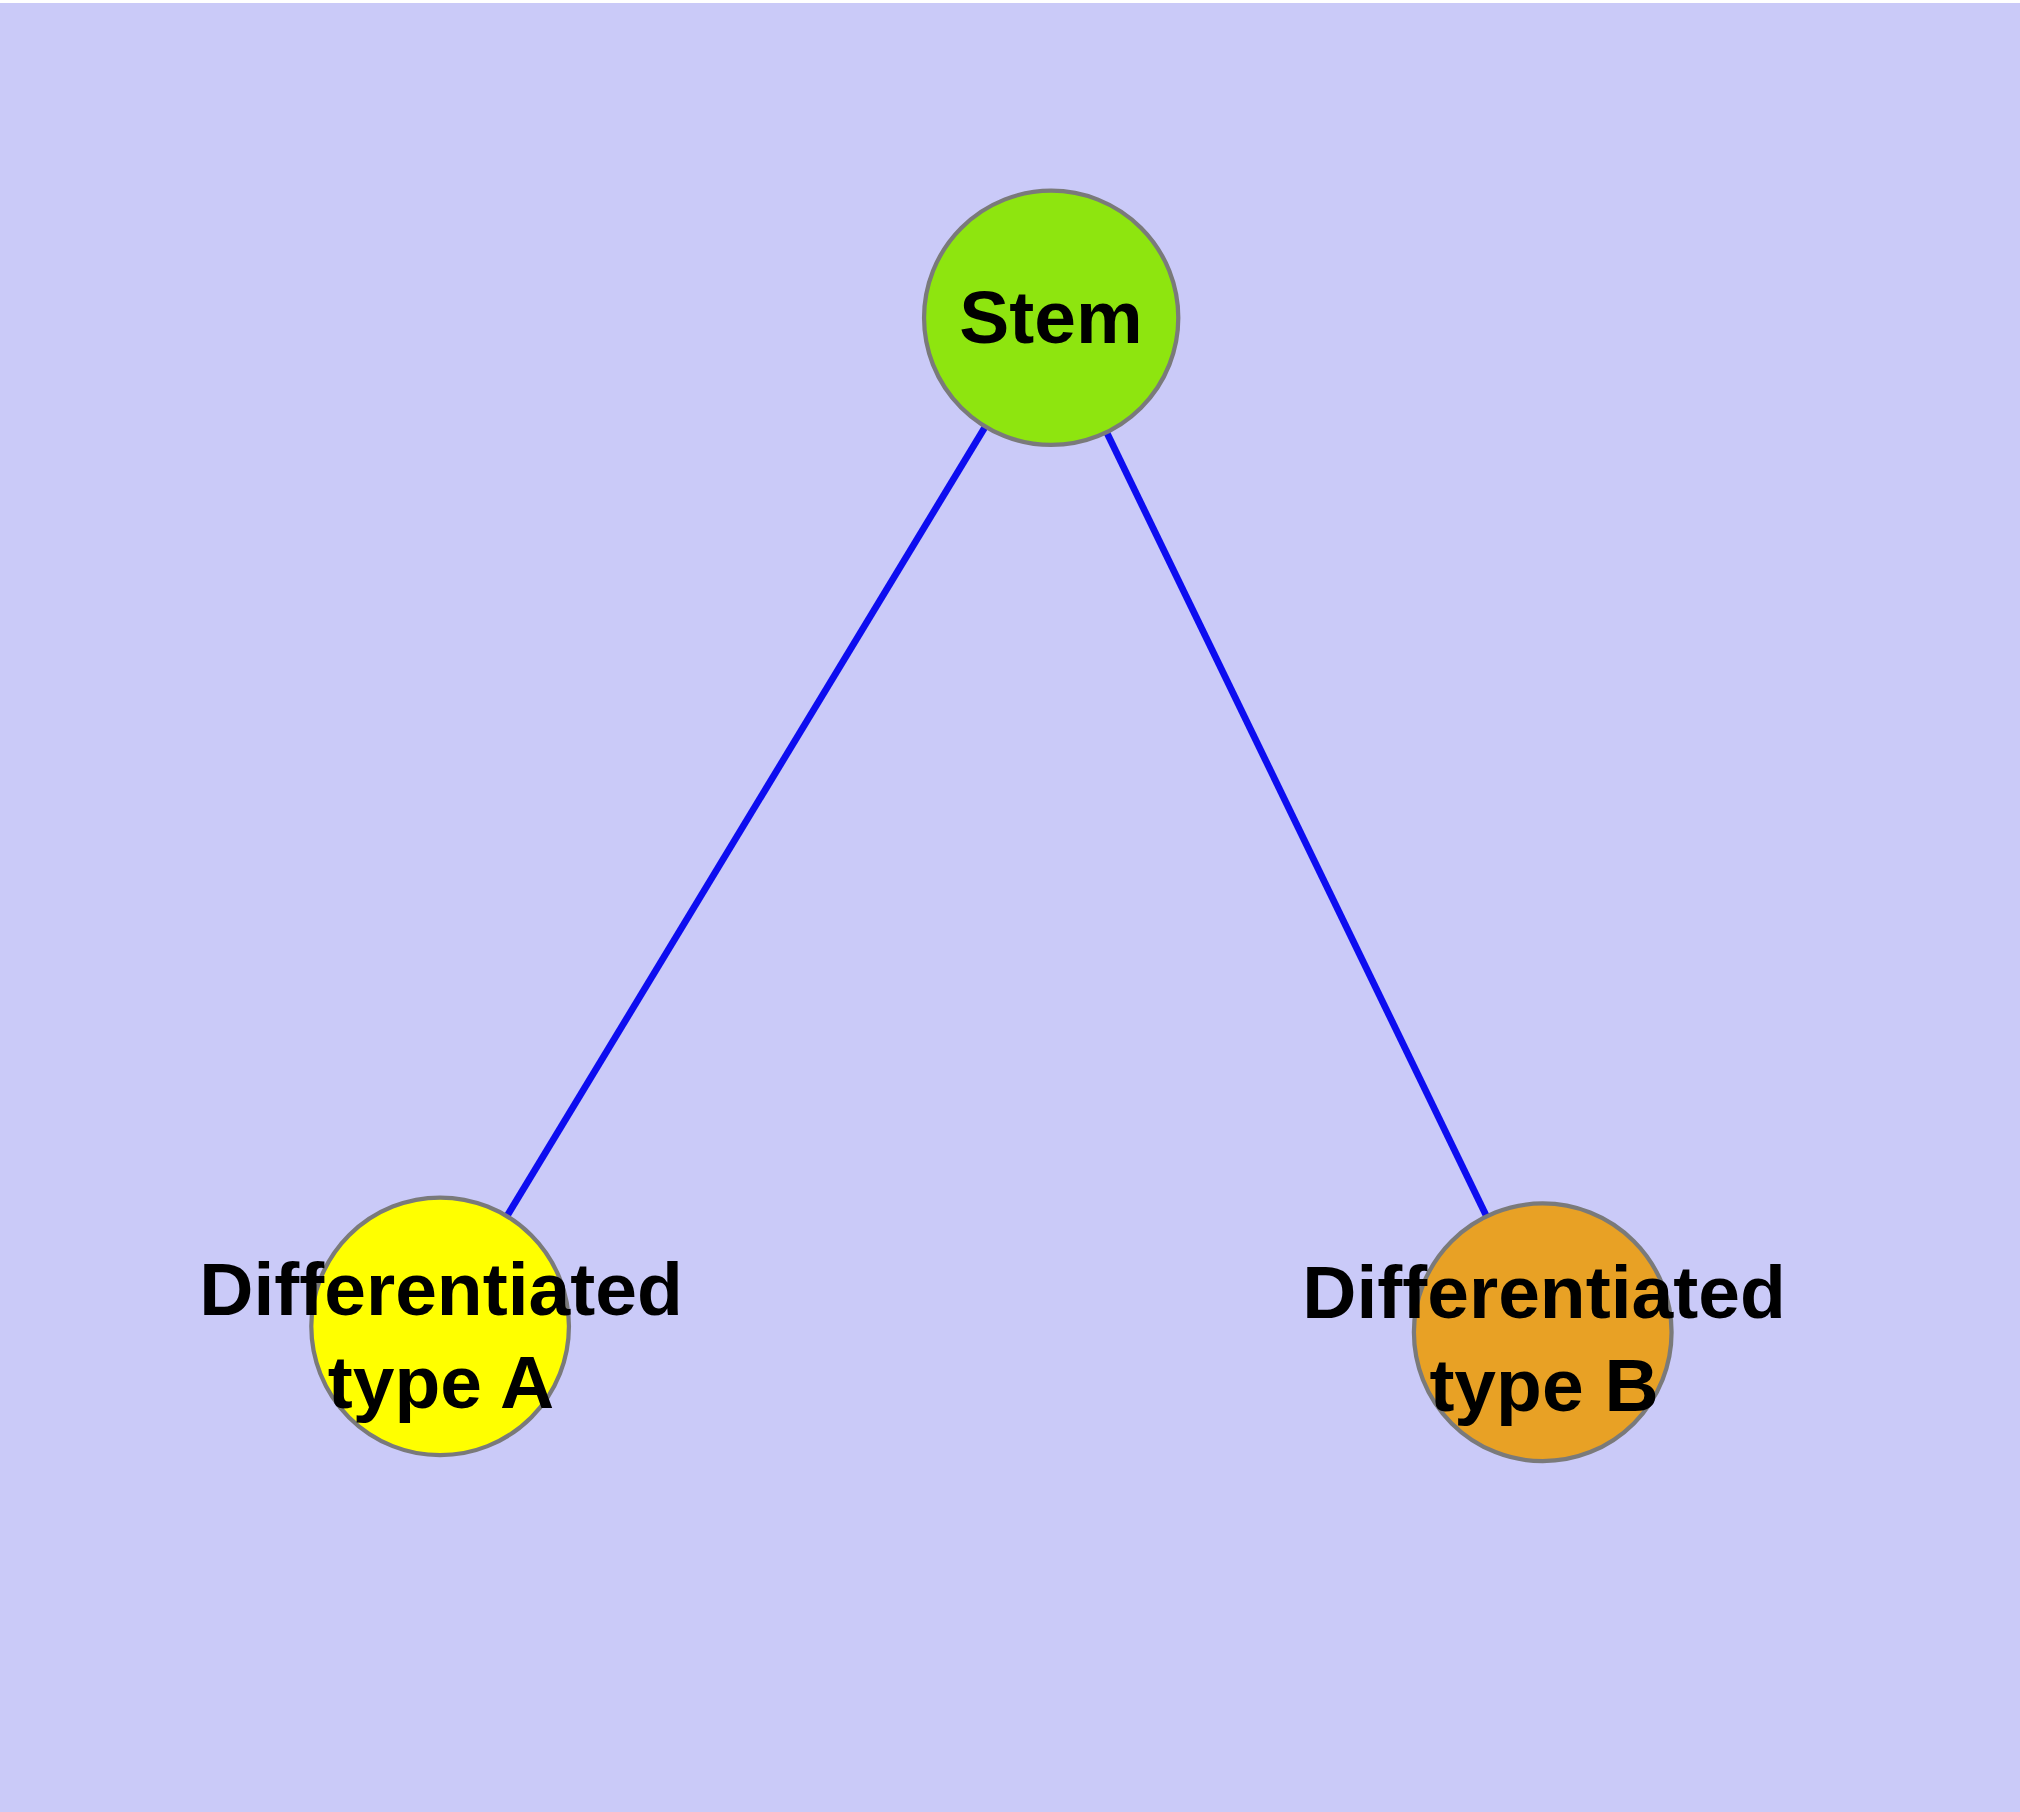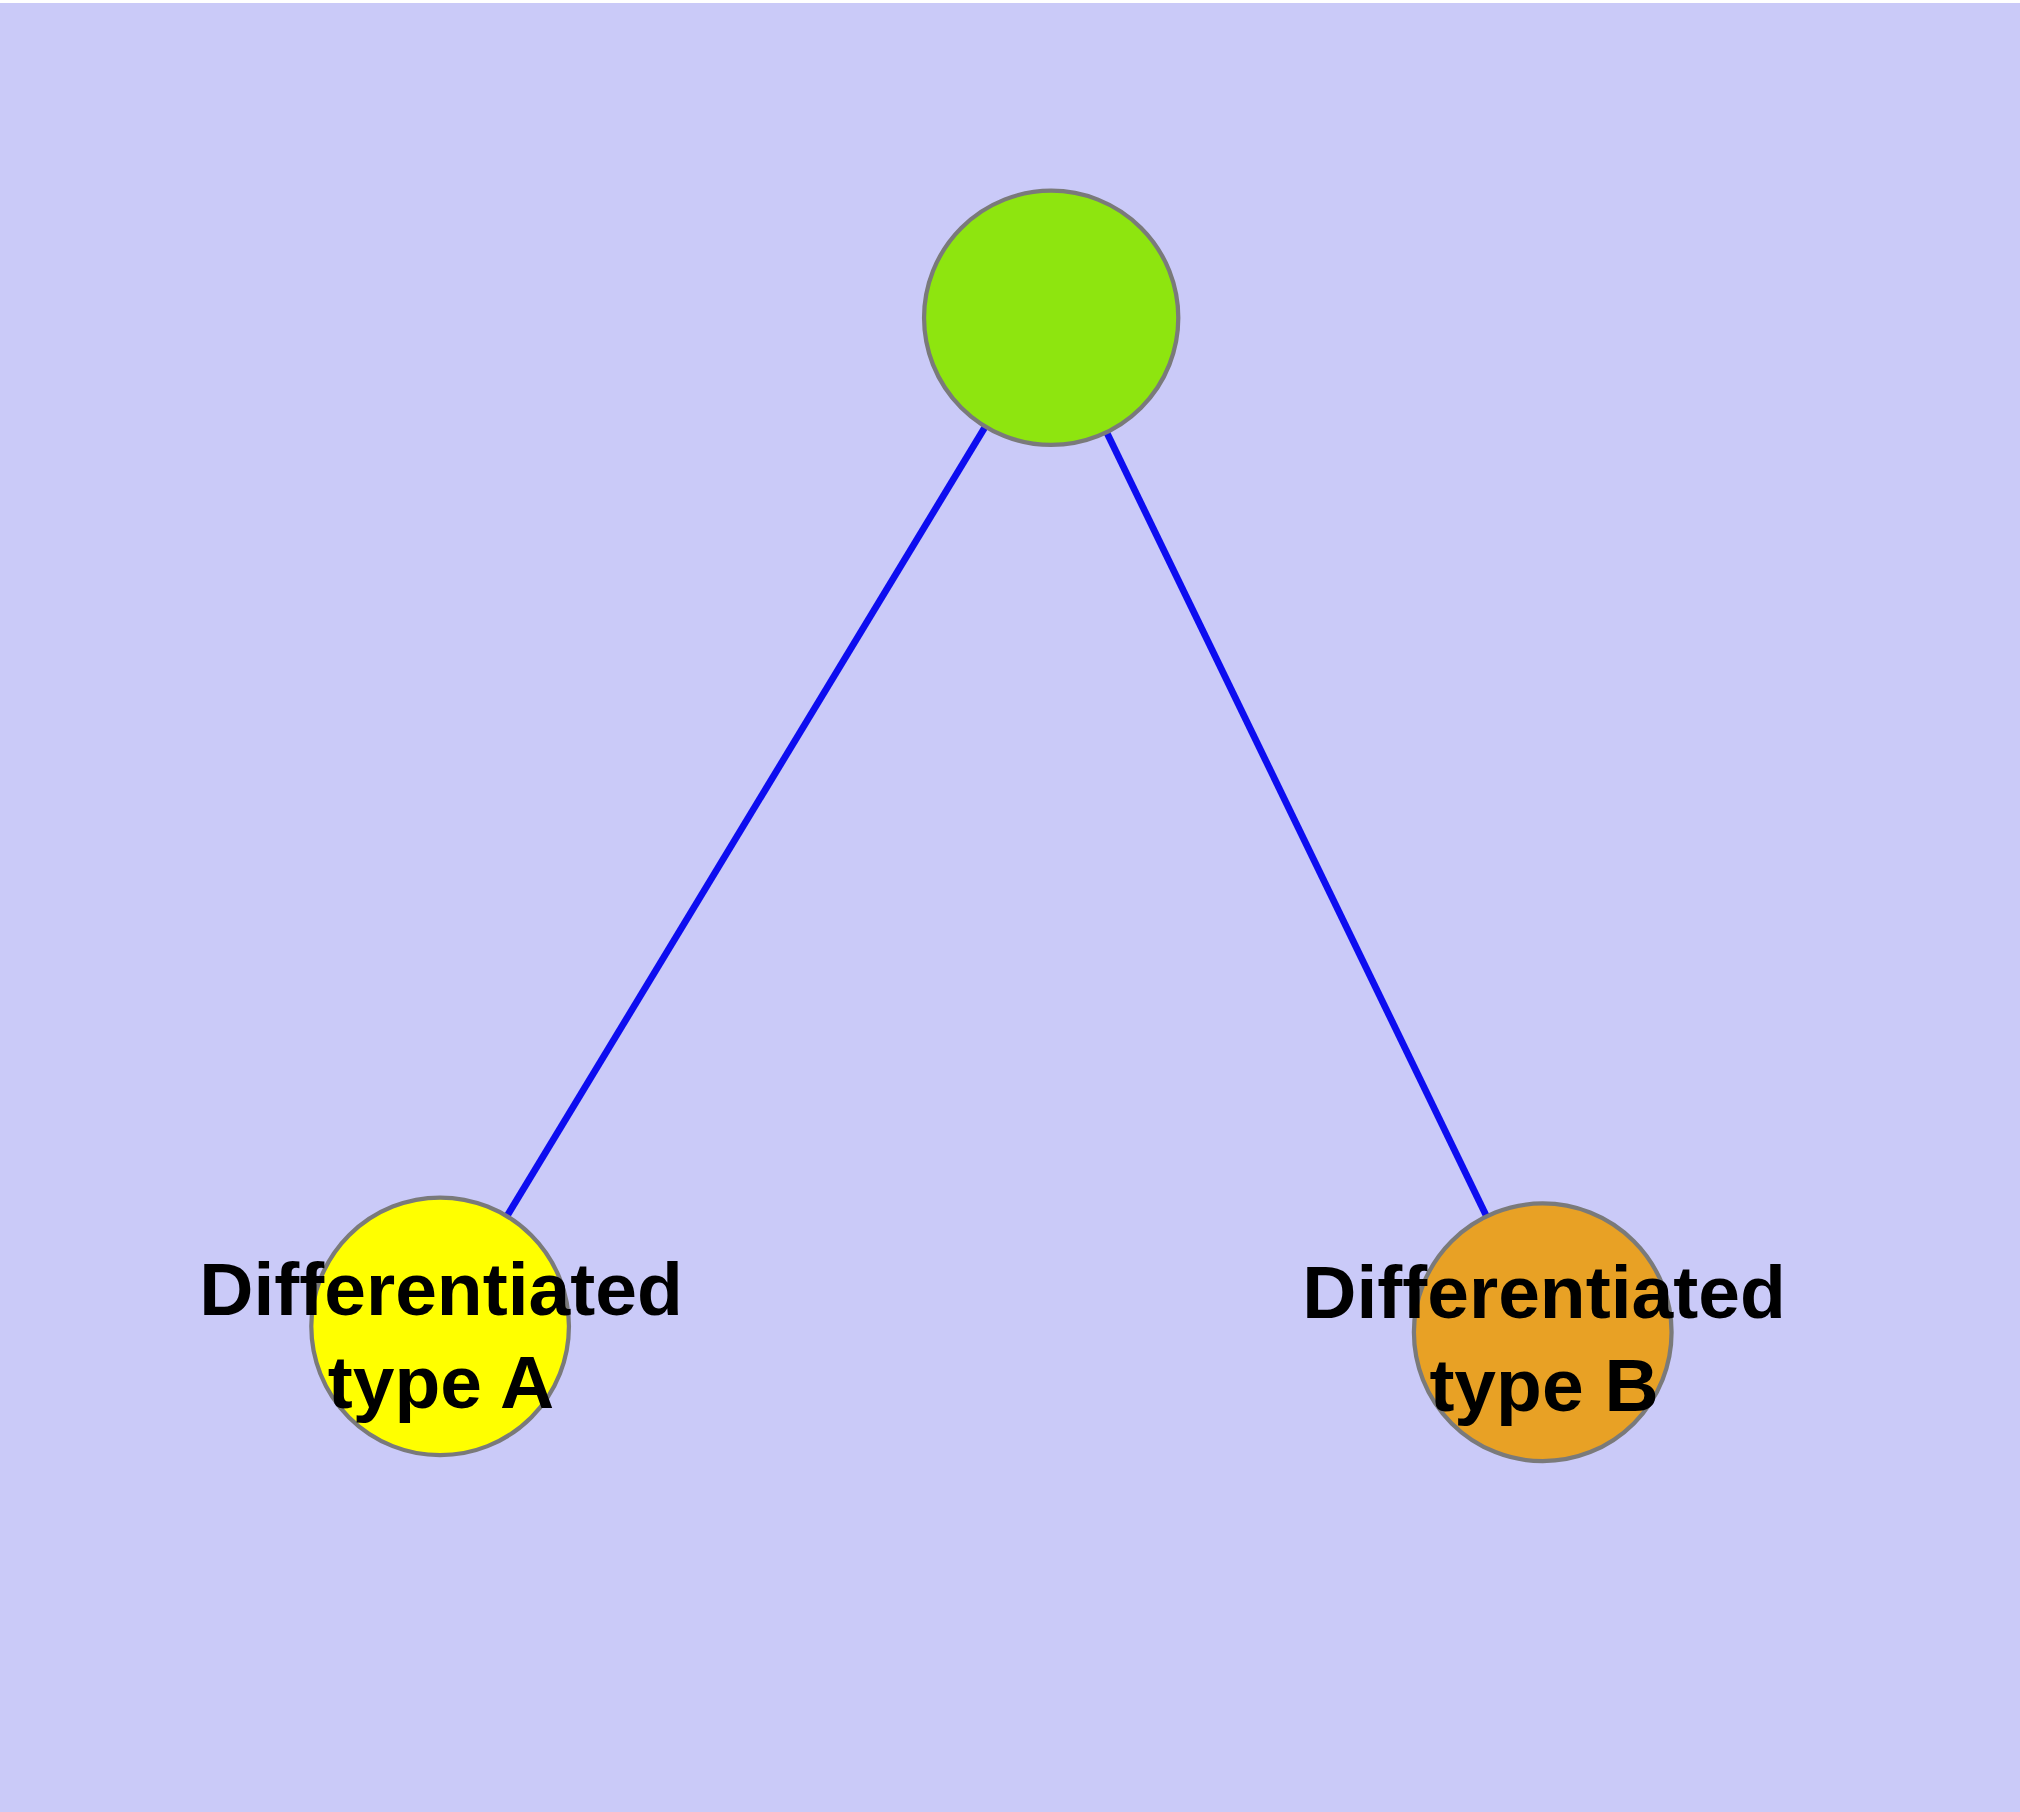--- a/index.html
+++ b/index.html
@@ -59,20 +59,21 @@
 
     <line class="edge" x1="1240" y1="375" x2="1820" y2="1572" stroke="#0D0DF0"></line>
 
     <circle class="node" cx="1240" cy="375" r="150" fill="#8EE50F"></circle>
 
     <circle class="node" cx="519" cy="1565" r="152" fill="#FFFF00"></circle>
 
     <circle class="node" cx="1820" cy="1572" r="152" fill="#E8A125"></circle>
   </svg>
 
+  <div class="node-label label-stem">Stem</div>
 
   <div class="node-label label-type-a">Differentiated
 type A</div>
 
   <div class="node-label label-type-b">Differentiated
 type B</div>
 
   <div class="top-strip"></div>
 
 </div>

